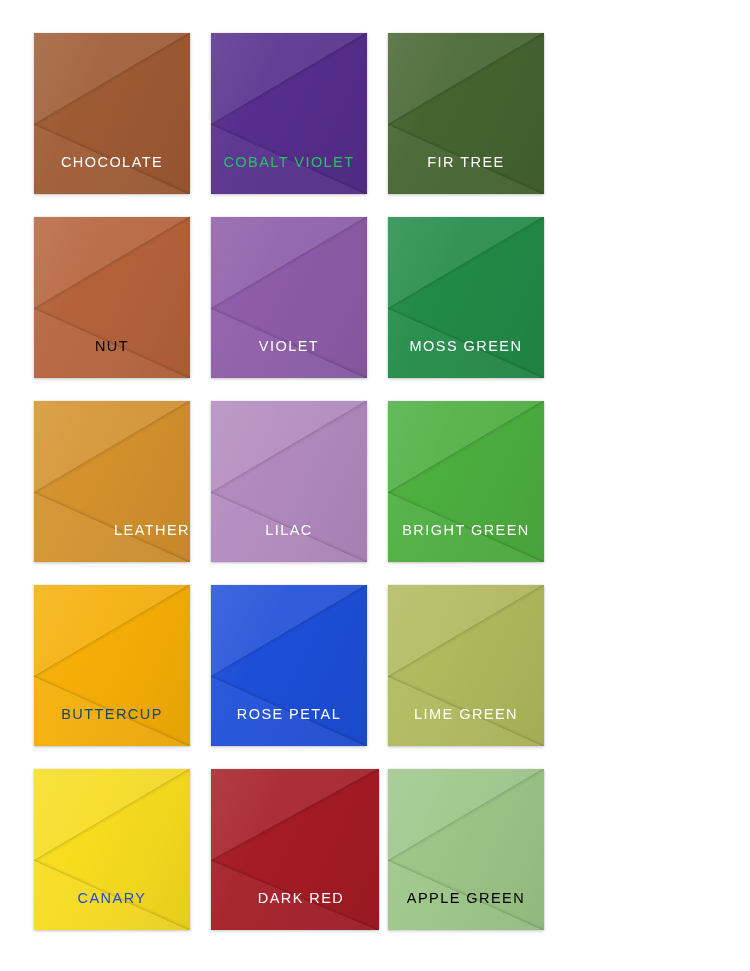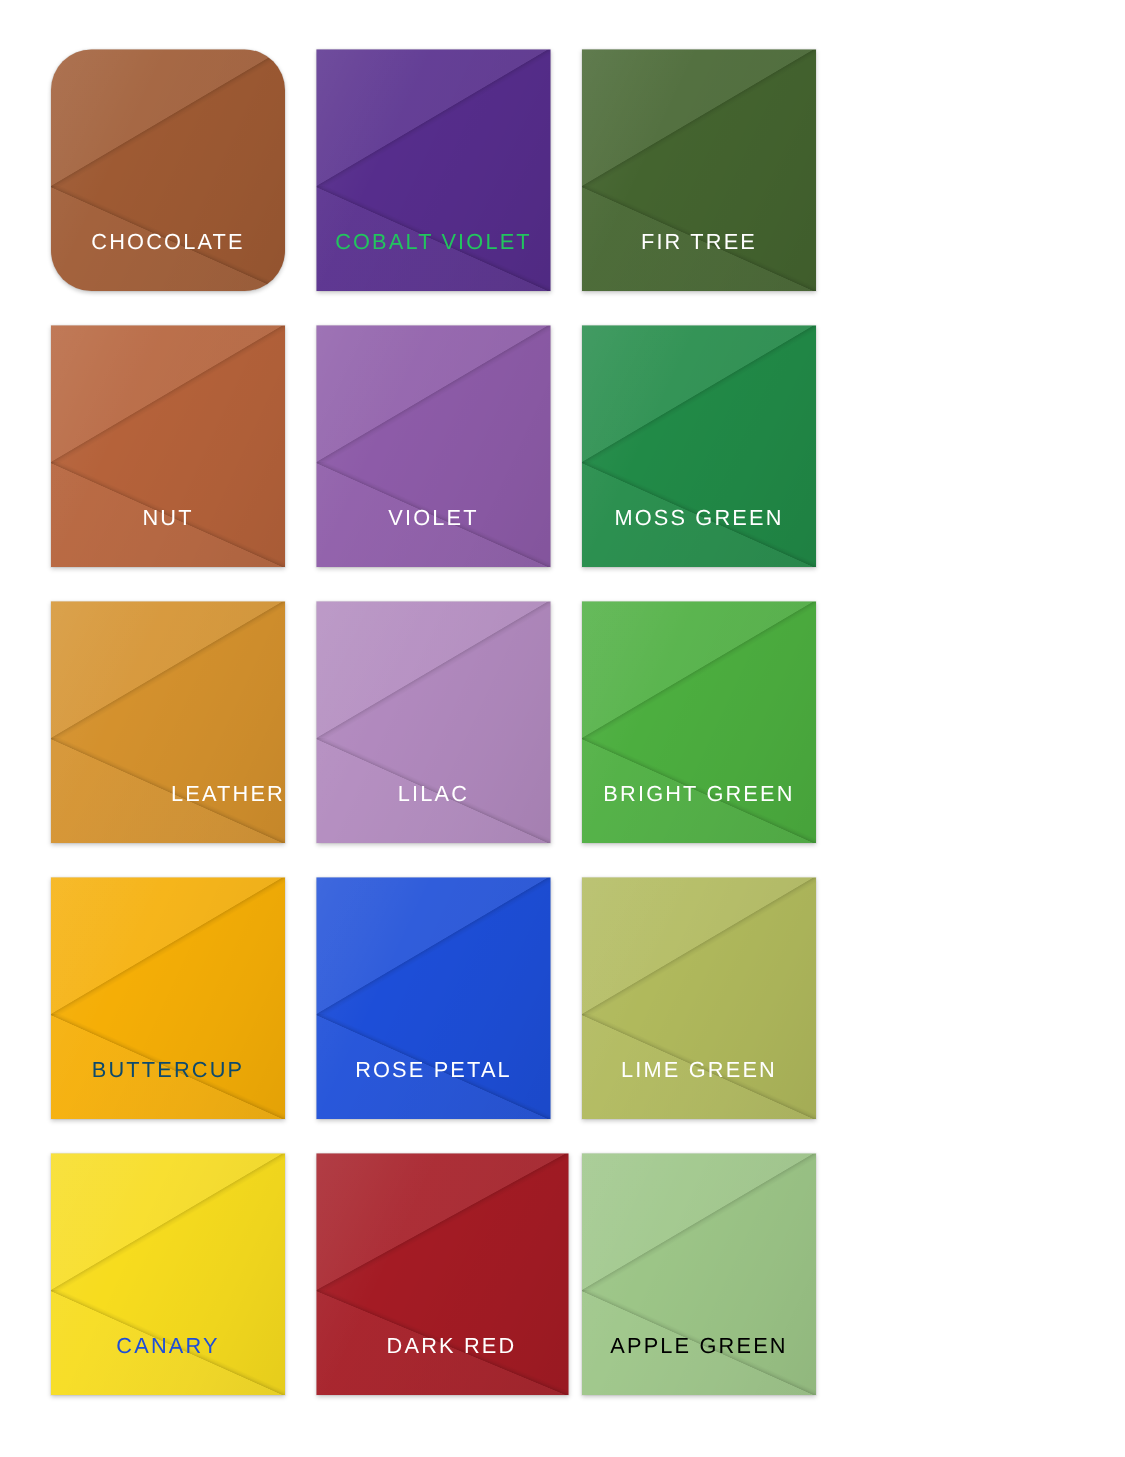--- a/index.html
+++ b/index.html
@@ -103,21 +103,21 @@
   }
   .swatch-label.dark {
     color: #231f20;
   }
 </style>
 </head>
 <body>
 
 <div id="swatch-board">
   <div class="swatch-grid">
-      <div class="swatch" style="background-color: rgb(158, 90, 51); border-radius: 27px;">
+      <div class="swatch" style="background-color: rgb(158, 90, 51);">
         <div class="paper-sheen"></div>
         <div class="fold-top"></div>
         <div class="fold-bottom"></div>
         <div class="swatch-label" style="color: rgb(255, 255, 255);">CHOCOLATE</div>
       </div>
       <div class="swatch" style="background-color: rgb(86, 45, 140);">
         <div class="paper-sheen"></div>
         <div class="fold-top"></div>
         <div class="fold-bottom"></div>
         <div class="swatch-label" style="color: #22c55e; text-align: center;">COBALT VIOLET</div>
@@ -125,21 +125,21 @@
       <div class="swatch" style="background-color: rgb(68, 100, 47);">
         <div class="paper-sheen"></div>
         <div class="fold-top"></div>
         <div class="fold-bottom"></div>
         <div class="swatch-label" style="color: rgb(255, 255, 255);">FIR TREE</div>
       </div>
       <div class="swatch" style="background-color: rgb(181, 98, 58);">
         <div class="paper-sheen"></div>
         <div class="fold-top"></div>
         <div class="fold-bottom"></div>
-        <div class="swatch-label" style="color: #ffffff;">NUT</div>
+        <div class="swatch-label" style="color: #000000;">NUT</div>
       </div>
       <div class="swatch" style="background-color: rgb(141, 91, 168);">
         <div class="paper-sheen"></div>
         <div class="fold-top"></div>
         <div class="fold-bottom"></div>
         <div class="swatch-label" style="color: rgb(255, 255, 255);">VIOLET</div>
       </div>
       <div class="swatch" style="background-color: rgb(33, 138, 71);">
         <div class="paper-sheen"></div>
         <div class="fold-top"></div>

